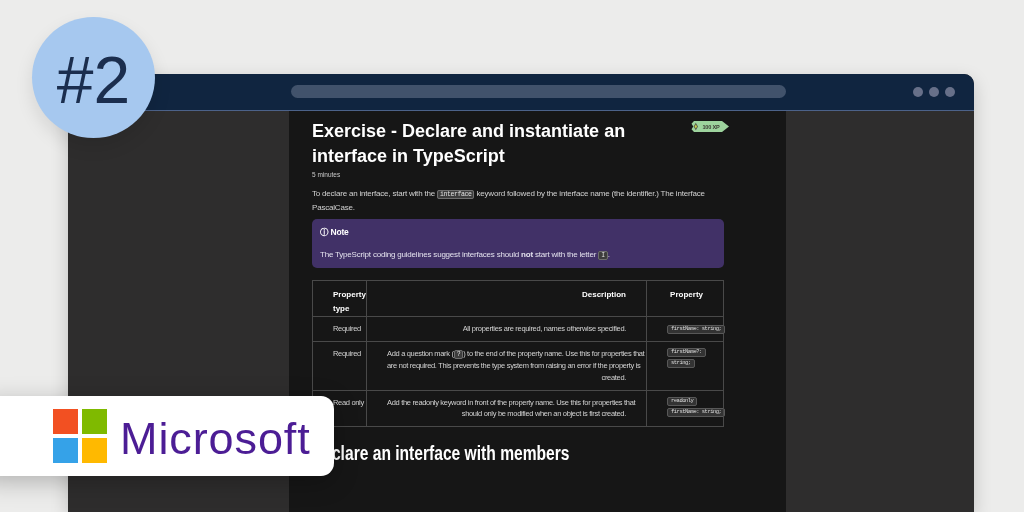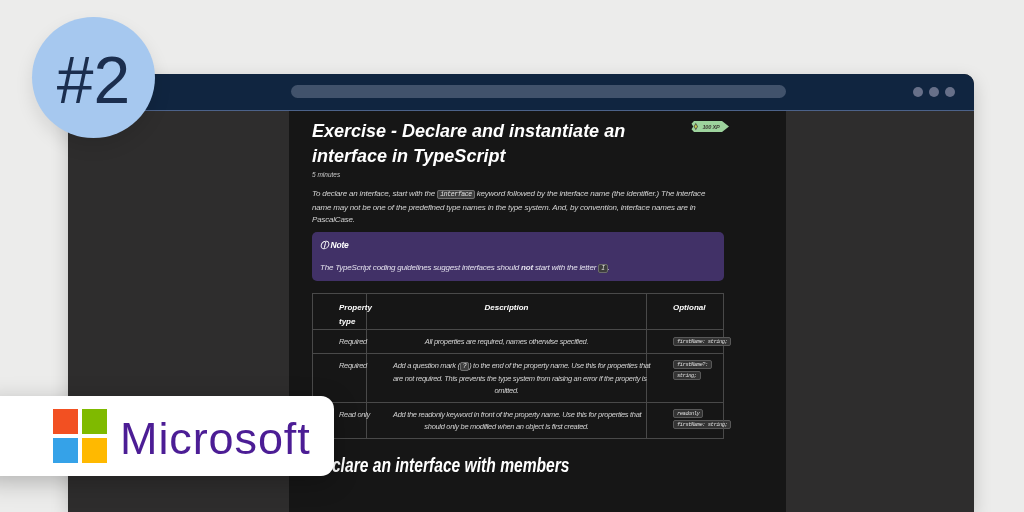--- a/index.html
+++ b/index.html
@@ -9,40 +9,40 @@
     background:#2e2d2d; border-radius:10px 10px 0 0;
     box-shadow:0 6px 18px rgba(0,0,0,0.18); }
   .topbar { position:absolute; left:0; top:0; width:100%; height:37px;
     background:#102540; border-radius:10px 10px 0 0;
     border-bottom:1px solid #4c6289; }
   .pill { position:absolute; left:223px; top:11px; width:495px; height:13px;
     border-radius:7px; background:#41526b; }
   .dot { position:absolute; top:13px; width:10px; height:10px; border-radius:50%;
     background:#677089; }
   .article { position:absolute; left:221px; top:37px; width:497px; height:401px;
-    background:#161616;font-style:italic; }
+    background:#161616; }
   .content { position:absolute; left:23px; top:0; width:412px; color:#d4d4d4; }
   h1 { color:#fff; font-size:18px; line-height:25px; font-weight:bold;
     margin-top:8px; }
   .meta { font-size:6.5px; color:#cacaca; margin-top:2px; }
   p { font-size:8px; line-height:12.6px; color:#d2d2d2; letter-spacing:-0.2px; }
   .ln { display:block; white-space:nowrap; }
   .p1 { margin-top:10px; }
   code { font-family:"Liberation Mono", monospace; font-size:6.5px; letter-spacing:-0.4px;
     background:#3d3d3d; border:1px solid #6e6e6e; border-radius:2px;
     padding:0 2px; color:#e0e0e0; }
   .note { margin-top:5px; background:#413167; border-radius:5px;
     padding:8px 8px 6px 8px; }
   .note .nt { font-size:8.5px; font-weight:bold; color:#fff; letter-spacing:-0.2px; }
   .note p { margin-top:10px; font-size:8px; color:#e4e2ee; line-height:12px; }
   .p2 { margin-top:12px; }
   table { border-collapse:collapse; margin-top:3.5px; width:411px;
     table-layout:fixed; }
-  th,td { border:1px solid #494949; text-align:center; vertical-align:top;
-    font-size:8px; color:#d2d2d2; padding:6px 26px; }
+  th,td { border:1px solid #494949; text-align:right; vertical-align:top;
+    font-size:8px; color:#d2d2d2; padding:6px 20px; }
   th { color:#fff; font-weight:bold; line-height:14px; padding-top:7px; padding-bottom:0; }
   td { line-height:11.6px; font-size:7.5px; letter-spacing:-0.32px; }
   .c1 { width:54px; } .c2 { width:280px; } .c3 { width:77px; }
   .chip { display:inline-block; font-family:"Liberation Mono", monospace;
     font-size:5.5px; letter-spacing:-0.5px; line-height:6px; background:#333; border:1px solid #585858;
     border-radius:2px; padding:0.5px 3px; color:#ddd; white-space:nowrap;
     vertical-align:middle; }
   .chips .chip { display:block; width:fit-content; margin-top:2px; }
   .chips .chip:first-child { margin-top:0; }
   h2 { color:#fff; font-size:20px; font-weight:bold; margin-top:15px;
@@ -66,47 +66,46 @@
     </div>
     <div class="dot" style="left:845px;"></div>
     <div class="dot" style="left:861px;"></div>
     <div class="dot" style="left:877px;"></div>
     <div class="article">
       <div class="content">
         <h1>Exercise - Declare and instantiate an<br>interface in TypeScript</h1>
         <div class="meta">5 minutes</div>
         <p class="p1">
           <span class="ln">To declare an interface, start with the <code>interface</code> keyword followed by the interface name (the identifier.) The interface</span>
-          <span class="ln">name may not be one of the predefined type names in the type system. And, by convention, interface names are in</span>
           <span class="ln">PascalCase.</span>
         </p>
         <div class="note">
           <div class="nt">ⓘ Note</div>
           <p>The TypeScript coding guidelines suggest interfaces should <b>not</b> start with the letter <code>I</code>.</p>
         </div>
         <p class="p2">
         </p>
         <table>
           <tbody>
             <tr>
               <th class="c1">Property type</th>
               <th class="c2">Description</th>
-              <th class="c3">Optional</th>
+              <th class="c3">Property</th>
             </tr>
           <tr>
               <td>Required</td>
               <td>All properties are required, names otherwise specified.</td>
               <td><span class="chip">firstName: string;</span></td>
             </tr>
           <tr>
               <td>Required</td>
               <td>
                 <span class="ln">Add a question mark (<code>?</code>) to the end of the property name. Use this for properties that</span>
                 <span class="ln">are not required. This prevents the type system from raising an error if the property is</span>
-                <span class="ln">omitted.</span>
+                <span class="ln">created.</span>
               </td>
               <td>
                 <div class="chips">
                   <span class="chip">firstName?:</span>
                   <span class="chip">string;</span>
                 </div>
               </td>
             </tr>
           <tr>
               <td style="white-space:nowrap">Read only</td>

